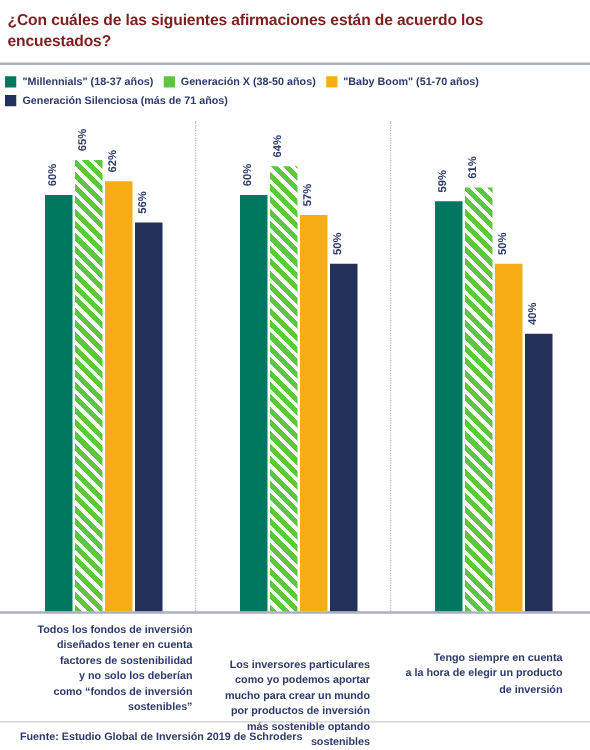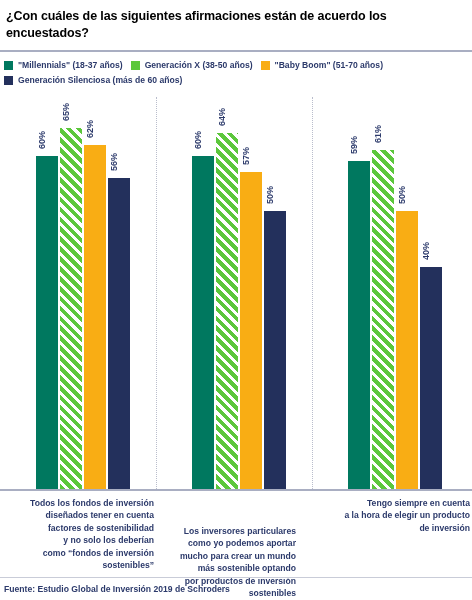--- a/index.html
+++ b/index.html
@@ -15,21 +15,21 @@
     overflow: hidden;
     position: relative;
   }
 
   
   #title {
     padding: 8px 14px 0 6px;
     font-size: 12.5px;
     font-weight: bold;
     line-height: 1.35;
-    color: #000000;
+    color: #7f1d1d;
     letter-spacing: -0.1px;
   }
   #header-rule {
     height: 2px;
     background: #a9aec2;
     margin: 8px 0 0 0;
     width: 472px;
   }
 
   
@@ -137,21 +137,21 @@
   #footer-rule {
     position: absolute;
     left: 0;
     bottom: 22px;
     width: 472px;
     height: 1px;
     background: #c9ccd8;
   }
   #source {
     position: absolute;
-    left: 4px;
+    left: 16px;
     bottom: 6px;
     font-size: 8.6px;
     font-weight: bold;
     color: #2c3a6b;
   }
 </style>
 </head>
 <body>
 
 <div id="title">¿Con cuáles de las siguientes afirmaciones están de acuerdo los encuestados?</div>
@@ -168,21 +168,21 @@
       <span class="legend-label">Generación X (38-50 años)</span>
     </div>
     <div class="legend-item">
       <span class="legend-swatch" style="background:#f9ad14"></span>
       <span class="legend-label">"Baby Boom" (51-70 años)</span>
     </div>
   </div>
   <div class="legend-row">
     <div class="legend-item">
       <span class="legend-swatch" style="background:#23305c"></span>
-      <span class="legend-label">Generación Silenciosa (más de 60 años)</span>
+      <span class="legend-label">Generación Silenciosa (más de 71 años)</span>
     </div>
   </div>
 </div>
 
 <div id="plot">
   <div class="separator" style="left:156px"></div>
   <div class="separator" style="left:312px"></div>
   <div id="baseline"></div>
 <div class="group" style="left: 35px;">
       <div class="bar-wrap">
@@ -246,25 +246,25 @@
       <div>diseñados tener en cuenta</div>
       <div>factores de sostenibilidad</div>
       <div>y no solo los deberían</div>
       <div>como “fondos de inversión</div>
       <div>sostenibles”</div>
     </div>
     <div class="cat" style="left: 148px; width: 148px; margin-top: 28px;">
       <div>Los inversores particulares</div>
       <div>como yo podemos aportar</div>
       <div>mucho para crear un mundo</div>
+      <div>por productos de inversión</div>
       <div>más sostenible optando</div>
-      <div>por productos de inversión</div>
       <div>sostenibles</div>
     </div>
-    <div class="cat" style="left: 322px; width: 148px;">
+    <div class="cat" style="left: 302px; width: 148px; margin-top: 23px;">
       <div>Tengo siempre en cuenta</div>
       <div>a la hora de elegir un producto</div>
       <div>de inversión</div>
     </div>
   </div>
 
 <div id="footer-rule"></div>
 <div id="source">Fuente: Estudio Global de Inversión 2019 de Schroders</div>
 
 </body></html>

